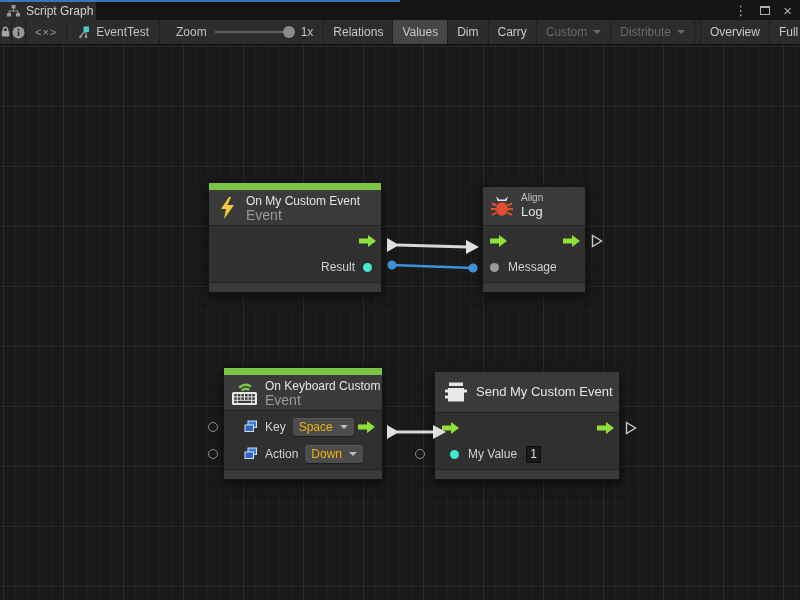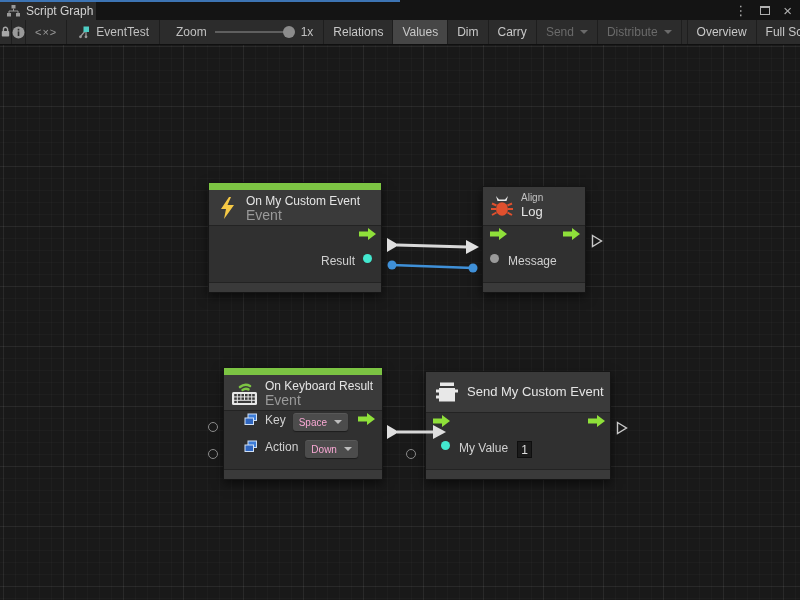--- a/index.html
+++ b/index.html
@@ -55,34 +55,34 @@
           box-shadow:0 4px 10px rgba(0,0,0,0.55); z-index:4; }
   .event-bar { height:7px; background:#7cc443; }
   .node-header { background:#3a3a3a; border-bottom:1px solid #232323;
                  display:flex; align-items:center; gap:8px; padding:4px 10px 4px 7px; }
   .titles { display:flex; flex-direction:column; justify-content:center; }
   .node-title { font-size:12px; color:#e4e4e4; white-space:nowrap; line-height:15px; }
   .node-title.big { font-size:13px; line-height:16px; }
   .node-surtitle { font-size:10px; color:#c2c2c2; line-height:12px; }
   .node-subtitle { font-size:14px; color:#9a9a9a; line-height:12px; }
   .node-body { padding:2px 0; }
-  .row { position:relative; height:26px; display:flex; align-items:flex-start; padding:0 5px 0 7px; }
+  .row { position:relative; height:26px; display:flex; align-items:center; padding:0 5px 0 7px; }
   .row.tall { height:27px;padding-left:20px; }
   .node-footer { height:10px; background:#3a3a3a; border-top:1px solid #232323; }
 
   .flow-arrow { display:inline-flex; line-height:0; }
   .flow-arrow.right { margin-left:auto; }
   .port-dot { width:9px; height:9px; border-radius:50%; display:inline-block; }
   .dot-cyan { background:#43e8cf; }
   .dot-gray { background:#9a9a9a; }
   .port-label { font-size:12px; color:#d0d0d0; white-space:nowrap; }
 
   .dropdown { display:inline-flex; align-items:center; height:18px; background:#4c4c4c;
               border-radius:3px; padding:0 6px; margin-left:7px; box-shadow:inset 0 1px 0 rgba(255,255,255,0.07), 0 1px 1px rgba(0,0,0,0.4); }
-  .dropdown .dd-label { font-size:10px; color:#f9a8d4; }
+  .dropdown .dd-label { font-size:12px; color:#eab308; }
   .dropdown .caret { border-top-color:#bdbdbd; margin-left:7px; }
 
   .value-field { width:15px; height:17px; margin-left:7px; background:#1b1b1b; border:1px solid #0e0e0e;
                  color:#dedede; font-size:12px; text-align:center; font-family:"Liberation Sans", sans-serif; }
 
   .ext-circle { position:absolute; left:-16px; top:50%; margin-top:-5px; width:10px; height:10px;
                 border:1px solid #8a8a8a; border-radius:50%; background:transparent; }
   .ext-circle.far { left:-20px; }
   .ext-triangle { position:absolute; right:-18px; top:50%; margin-top:-7px; line-height:0; }
 
@@ -162,21 +162,21 @@
       <div class="tb-btn active">
           <span>Values</span>
         </div>
       <div class="tb-btn">
           <span>Dim</span>
         </div>
       <div class="tb-btn">
           <span>Carry</span>
         </div>
       <div class="tb-btn disabled">
-          <span>Send</span>
+          <span>Custom</span>
           <span class="caret" style="border-top-color:#6a6a6a"></span>
         </div>
       <div class="tb-btn disabled">
           <span>Distribute</span>
           <span class="caret" style="border-top-color:#6a6a6a"></span>
         </div>
       <div class="tb-btn gap-before">
           <span>Overview</span>
         </div>
       <div class="tb-btn" style="border-right:none">
@@ -295,21 +295,21 @@
                 <rect x="14" y="17.4" width="2.6" height="2.4"></rect>
                 <rect x="17.6" y="17.4" width="2.6" height="2.4"></rect>
                 <rect x="21.2" y="17.4" width="2.6" height="2.4"></rect>
               <rect x="3.2" y="20.8" width="2.6" height="2.2"></rect>
                 <rect x="6.8" y="20.8" width="13.4" height="2.2"></rect>
                 <rect x="21.2" y="20.8" width="2.6" height="2.2"></rect>
             </g>
           </svg>
         </span>
         <div class="titles">
-          <div class="node-title">On Keyboard Result</div>
+          <div class="node-title">On Keyboard Custom</div>
           <div class="node-subtitle">Event</div>
         </div>
       </div>
       <div class="node-body">
         <div class="row tall">
           <span class="ext-circle"></span>
           <span class="enum-icon">
             <svg width="14" height="13" viewBox="0 0 14 13">
               <rect x="4" y="1" width="8.5" height="6.5" fill="#3d7dd8" stroke="#cfe0f5" stroke-width="1"></rect>
               <rect x="1" y="5" width="8.5" height="6.5" fill="#2f66c0" stroke="#cfe0f5" stroke-width="1"></rect>
@@ -337,21 +337,21 @@
           <span class="lbl">Action</span>
           <span class="dropdown">
             <span class="dd-label">Down</span>
             <span class="caret"></span>
           </span>
         </div>
       </div>
       <div class="node-footer"></div>
     </div>
 
-    <div class="node" style="left:425px;top:326px;width:186px">
+    <div class="node" style="left:434px;top:326px;width:186px">
       <div class="node-header" style="padding:8px 10px 8px 8px">
         <span class="hdr-icon">
           <svg width="25" height="24" viewBox="0 0 25 24">
             <rect x="6" y="2.5" width="14" height="3.5" fill="#e8e8e8"></rect>
             <rect x="5" y="8" width="16" height="13.5" fill="#e8e8e8"></rect>
             <rect x="2" y="9.5" width="3" height="3" fill="#e8e8e8"></rect>
             <rect x="2" y="15.5" width="3" height="3" fill="#e8e8e8"></rect>
             <rect x="21" y="9.5" width="3" height="3" fill="#e8e8e8"></rect>
           </svg>
         </span>

